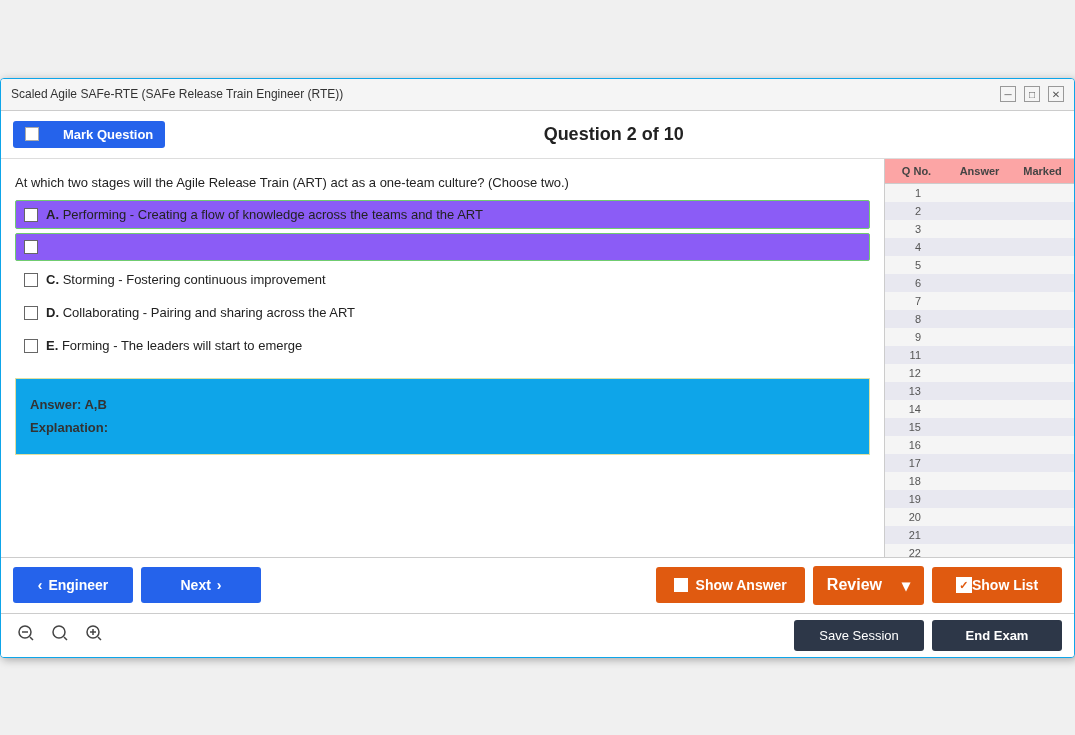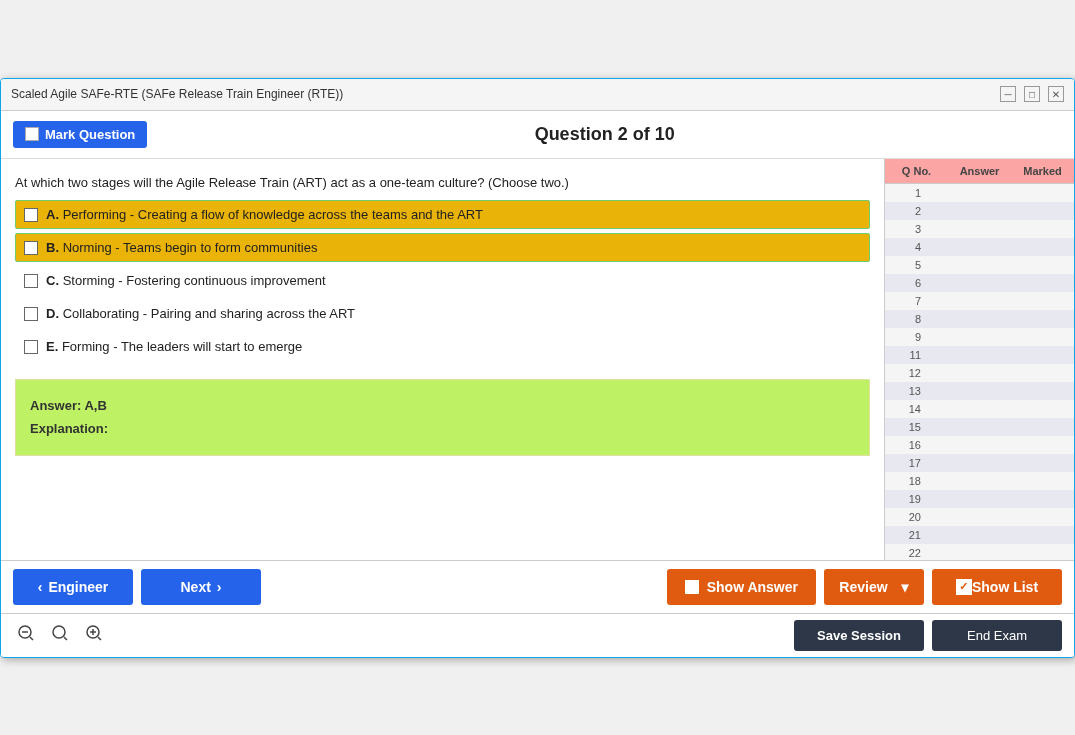--- a/index.html
+++ b/index.html
@@ -73,21 +73,21 @@
       background: #2563eb;
       color: white;
       border: none;
       padding: 6px 12px;
       border-radius: 3px;
       cursor: pointer;
       font-size: 13px;
       font-weight: bold;
       display: flex;
       align-items: center;
-      gap: 6px;
+      gap: 24px;
     }
     .mark-question-btn .checkbox-icon {
       width: 14px;
       height: 14px;
       background: white;
       border: 1px solid #aaa;
       display: inline-block;
     }
     .question-title {
       flex: 1;
@@ -125,21 +125,21 @@
     .option-item {
       display: flex;
       align-items: center;
       padding: 6px 8px;
       border: 1px solid transparent;
       border-radius: 2px;
       gap: 8px;
       font-size: 13px;
     }
     .option-item.selected-green {
-      background: #eab308;
+      background: #8b5cf6;
       border-color: #70cc70;
       align-items: center;
     }
     .option-item.normal {
       background: transparent;
     }
     .option-checkbox {
       width: 14px;
       height: 14px;
       border: 1px solid #666;
@@ -149,21 +149,21 @@
     }
     .option-text {
       font-size: 13px;
       color: #222;
     }
     .option-text .letter {
       font-weight: bold;
     }
     
     .answer-box {
-      background: #bef264;
+      background: #0ea5e9;
       border: 1px solid #e0e0a0;
       padding: 14px;
       margin-top: 4px;
       font-size: 13px;
       color: #333;
       line-height: 1.8;
     }
     .answer-box .answer-label {
       font-weight: bold;
     }
@@ -273,25 +273,25 @@
       display: inline-block;
       flex-shrink: 0;
     }
     .review-btn {
       background: #e05a10;
       color: white;
       border: none;
       padding: 10px 14px;
       border-radius: 3px;
       cursor: pointer;
-      font-size: 14px;
-      font-weight: bold;
-      display: flex;
-      align-items: center;
-      gap: 14px;
+      font-size: 16px;
+      font-weight: bold;
+      display: flex;
+      align-items: center;
+      gap: 20px;
       min-width: 100px;
       justify-content: center;
     }
     .show-list-btn {
       background: #e05a10;
       color: white;
       border: none;
       padding: 10px 14px;
       border-radius: 3px;
       cursor: pointer;
@@ -337,33 +337,33 @@
       color: #333;
     }
     .save-session-btn {
       background: #2d3748;
       color: white;
       border: none;
       padding: 8px 18px;
       border-radius: 3px;
       cursor: pointer;
       font-size: 13px;
-      font-weight: bold;
+      font-weight: normal;
       min-width: 130px;
       justify-content: center;
     }
     .end-exam-btn {
       background: #2d3748;
       color: white;
       border: none;
       padding: 8px 18px;
       border-radius: 3px;
       cursor: pointer;
       font-size: 13px;
-      font-weight: normal;
+      font-weight: bold;
       min-width: 130px;
       justify-content: center;
     }
     .chevron {
       font-size: 14px;
     }
   </style>
 </head>
 <body>
 
@@ -393,21 +393,20 @@
       <div class="left-panel">
         <div class="question-text">At which two stages will the Agile Release Train (ART) act as a one-team culture? (Choose two.)</div>
 
         <div class="options-list">
           <div class="option-item selected-green">
             <div class="option-checkbox"></div>
             <span class="option-text"><span class="letter">A. </span>Performing - Creating a flow of knowledge across the teams and the ART</span>
           </div>
           <div class="option-item selected-green">
             <div class="option-checkbox"></div>
-            <span class="option-text"><span class="letter">B. </span>Norming - Teams begin to form communities</span>
           </div>
           <div class="option-item normal">
             <div class="option-checkbox"></div>
             <span class="option-text"><span class="letter">C. </span>Storming - Fostering continuous improvement</span>
           </div>
           <div class="option-item normal">
             <div class="option-checkbox"></div>
             <span class="option-text"><span class="letter">D. </span>Collaborating - Pairing and sharing across the ART</span>
           </div>
           <div class="option-item normal">

